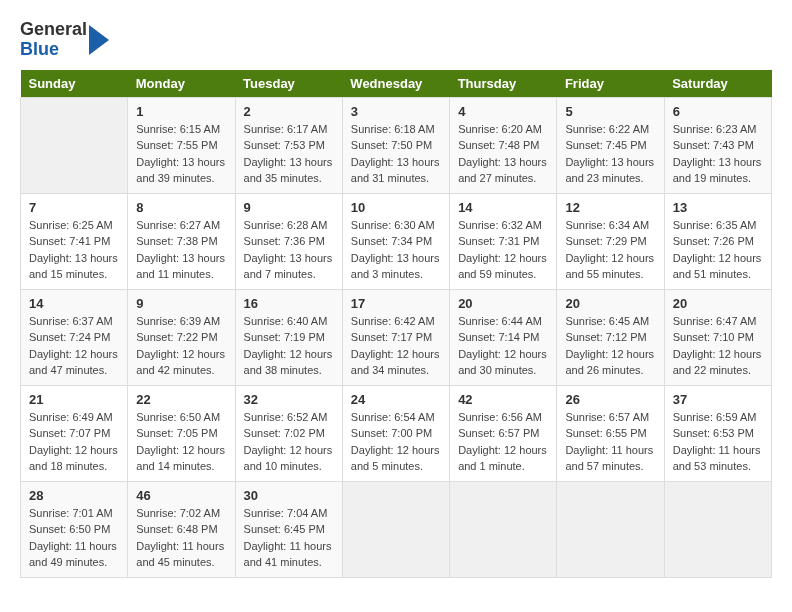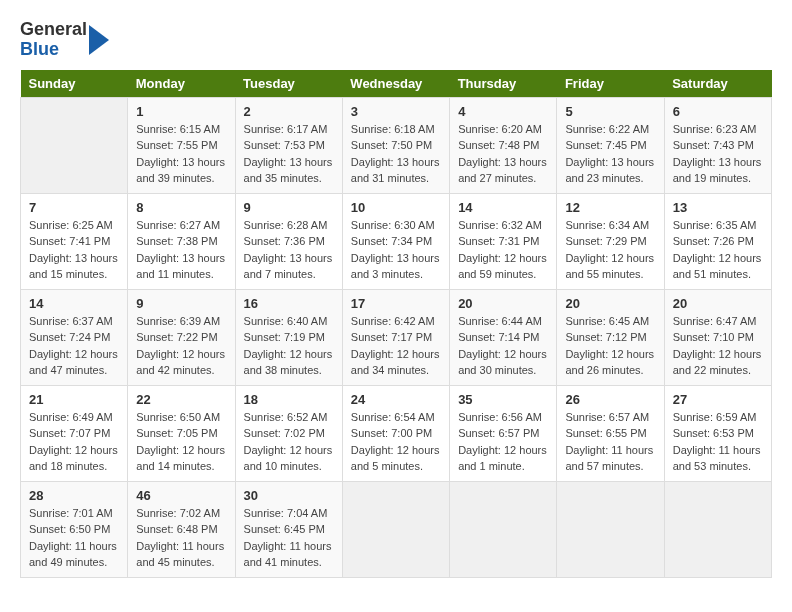--- a/index.html
+++ b/index.html
@@ -210,37 +210,37 @@
       <tr>
         <td>
           <span class="day-num">21</span>
           <div class="day-info">Sunrise: 6:49 AM<br>Sunset: 7:07 PM<br>Daylight: 12 hours and 18 minutes.</div>
         </td>
         <td>
           <span class="day-num">22</span>
           <div class="day-info">Sunrise: 6:50 AM<br>Sunset: 7:05 PM<br>Daylight: 12 hours and 14 minutes.</div>
         </td>
         <td>
-          <span class="day-num">18</span>
+          <span class="day-num">32</span>
           <div class="day-info">Sunrise: 6:52 AM<br>Sunset: 7:02 PM<br>Daylight: 12 hours and 10 minutes.</div>
         </td>
         <td>
           <span class="day-num">24</span>
           <div class="day-info">Sunrise: 6:54 AM<br>Sunset: 7:00 PM<br>Daylight: 12 hours and 5 minutes.</div>
         </td>
         <td>
-          <span class="day-num">35</span>
+          <span class="day-num">42</span>
           <div class="day-info">Sunrise: 6:56 AM<br>Sunset: 6:57 PM<br>Daylight: 12 hours and 1 minute.</div>
         </td>
         <td>
           <span class="day-num">26</span>
           <div class="day-info">Sunrise: 6:57 AM<br>Sunset: 6:55 PM<br>Daylight: 11 hours and 57 minutes.</div>
         </td>
         <td>
-          <span class="day-num">27</span>
+          <span class="day-num">37</span>
           <div class="day-info">Sunrise: 6:59 AM<br>Sunset: 6:53 PM<br>Daylight: 11 hours and 53 minutes.</div>
         </td>
       </tr>
       <tr>
         <td>
           <span class="day-num">28</span>
           <div class="day-info">Sunrise: 7:01 AM<br>Sunset: 6:50 PM<br>Daylight: 11 hours and 49 minutes.</div>
         </td>
         <td>
           <span class="day-num">46</span>

